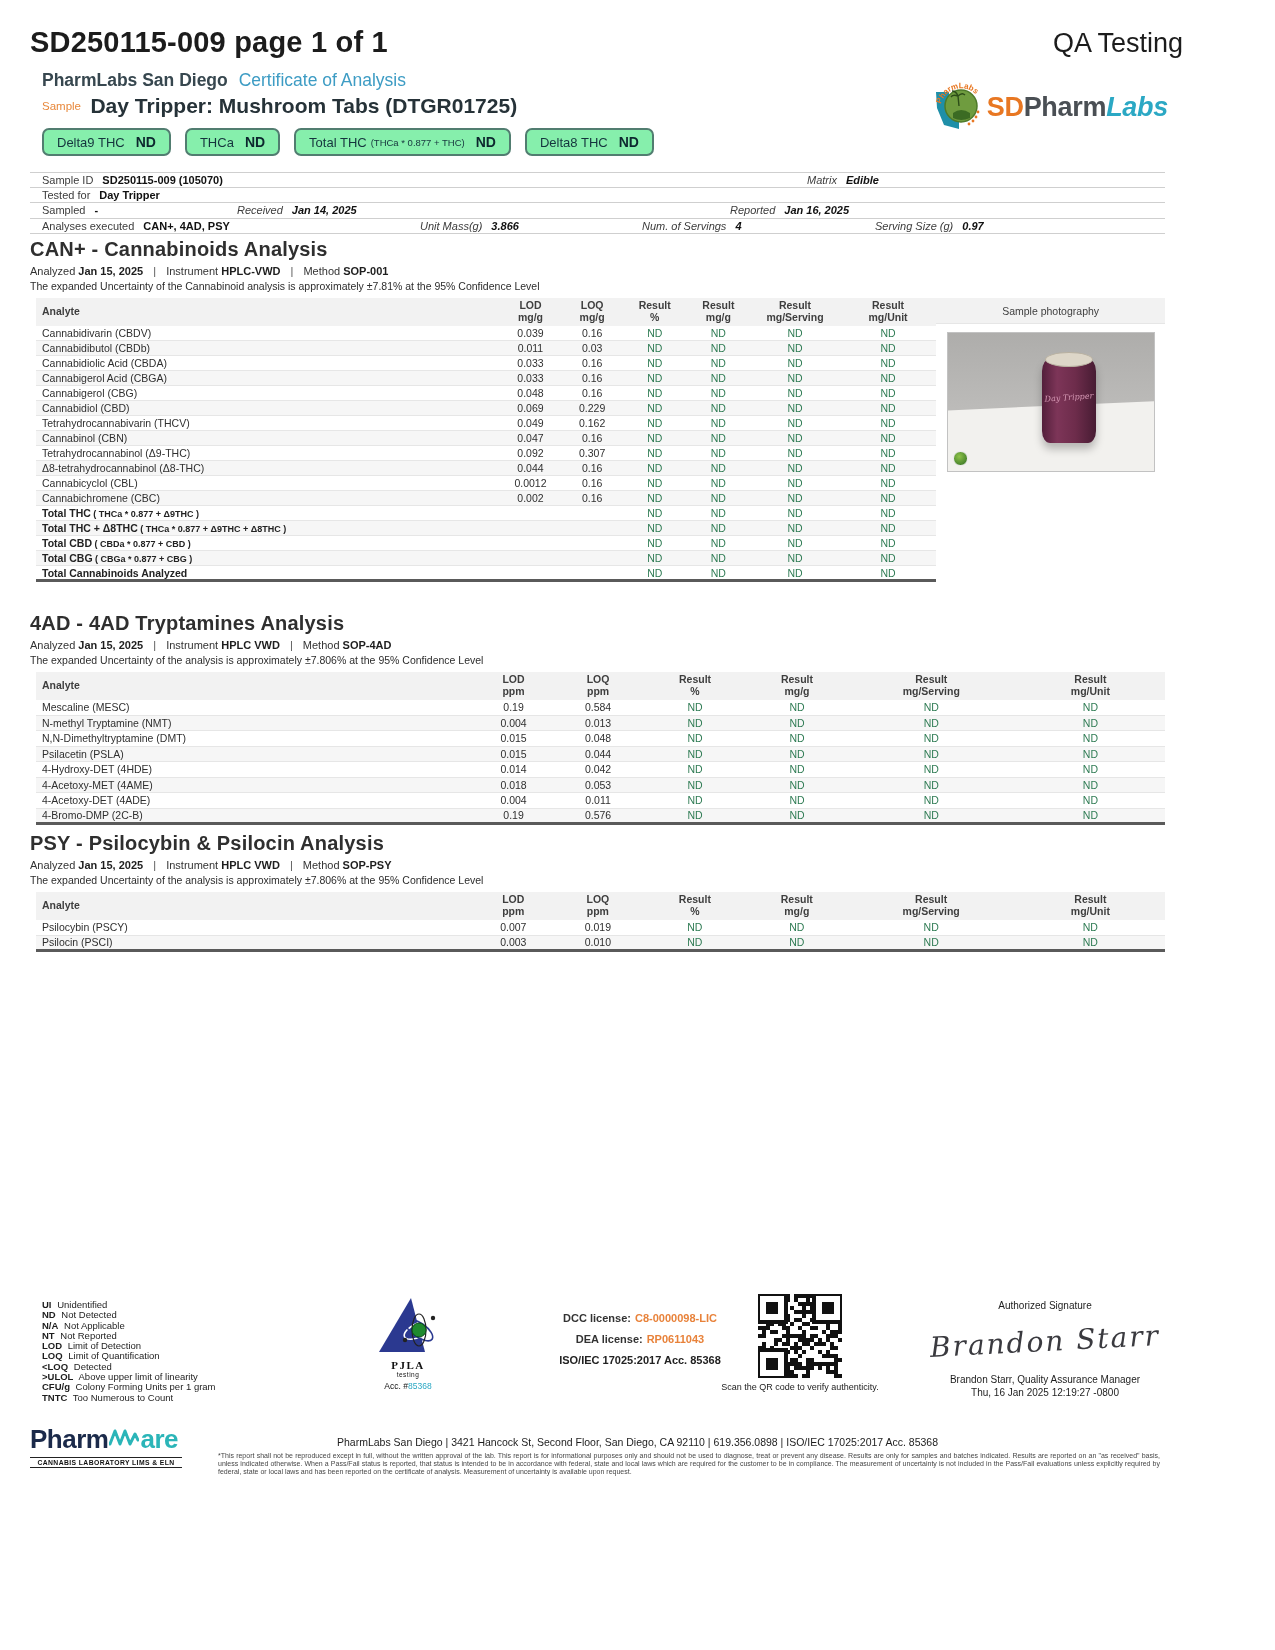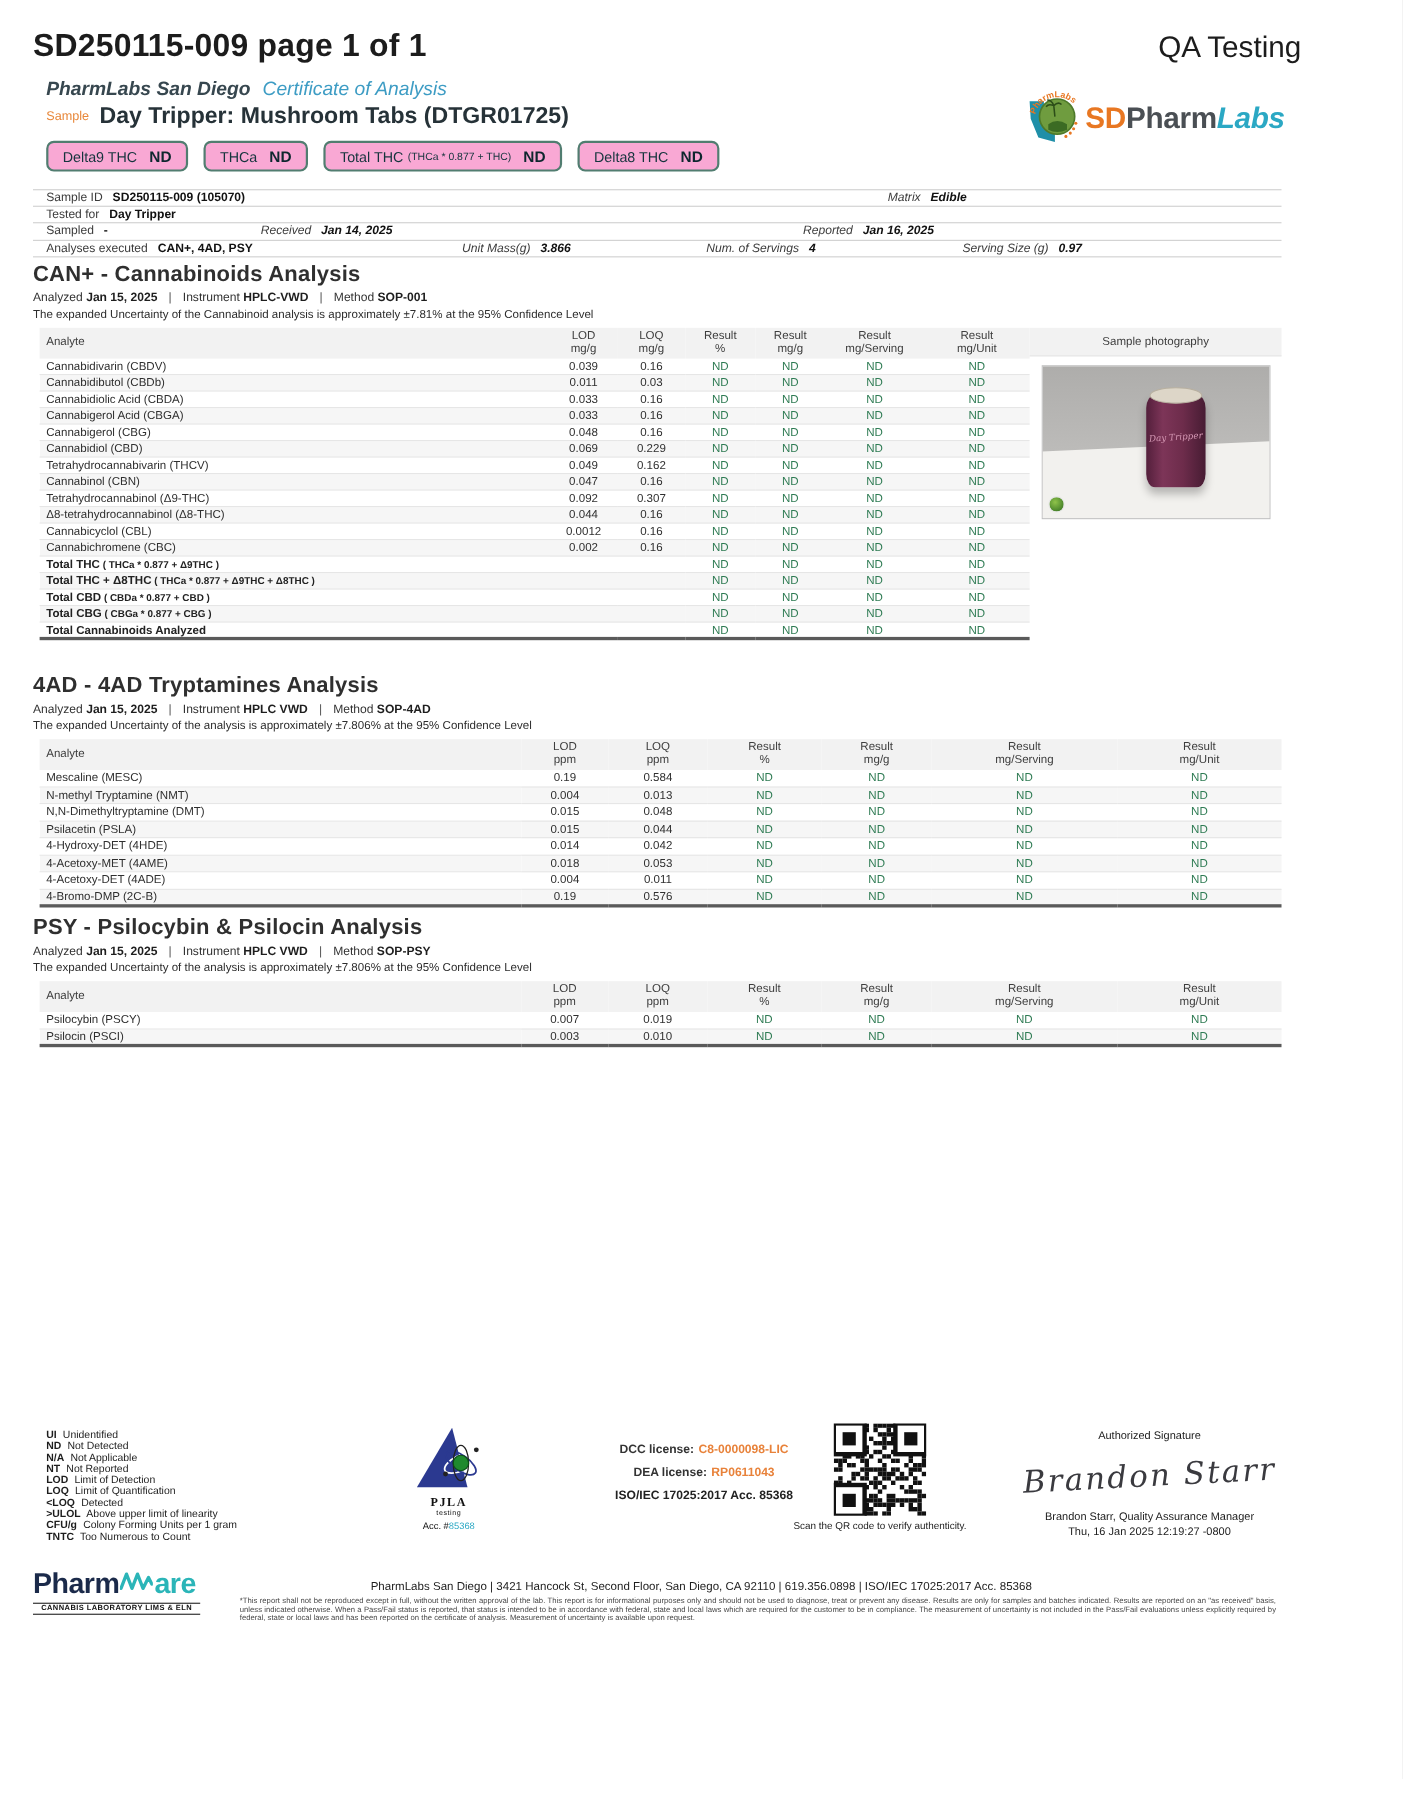--- a/index.html
+++ b/index.html
@@ -5,37 +5,37 @@
   * { margin:0; padding:0; box-sizing:border-box; }
   html,body { background:#e9e9e9; }
   body { font-family:"Liberation Sans","DejaVu Sans",sans-serif; }
   .page { position:relative; width:1275px; height:1650px; background:#ffffff; margin:0 auto; overflow:hidden; color:#2b2b2b; }
 
   
   .doc-id { position:absolute; left:30px; top:26px; font-size:29px; font-weight:bold; color:#1c1c1c; letter-spacing:.2px; }
   .qa-testing { position:absolute; right:92px; top:28px; font-size:27px; color:#1c1c1c; }
 
   
-  .lab-line { position:absolute; left:42px; top:70px; font-size:17.5px;font-style:italic; }
+  .lab-line { position:absolute; left:42px; top:70px; font-size:17.5px; }
   .lab-name { font-weight:bold; color:#37474f; }
   .coa { color:#3d9cc4; margin-left:6px; }
   .sample-line { position:absolute; left:42px; top:94px; }
   .sample-label { font-size:11.5px; color:#e8883b; margin-right:5px; vertical-align:3px; }
   .sample-name { font-size:21px; font-weight:bold; color:#263238; }
 
   .logo { position:absolute; right:107px; top:80px; display:flex; align-items:center; }
   .logo-icon { width:54px; height:54px; margin-right:4px; }
   .logo-text { font-size:27px; font-weight:bold; letter-spacing:-.3px; }
   .logo-sd { color:#e87722; }
   .logo-pharm { color:#4a4f54; }
   .logo-labs { color:#2ba8c4;font-style:italic; }
 
   
   .badges-row { position:absolute; left:42px; top:128px; display:flex; gap:14px; }
-  .badge { display:flex; align-items:center; background:#f9a8d4; border:2px solid #517d70; border-radius:7px; padding:3px 13px; height:28px;justify-content:flex-end; }
+  .badge { display:flex; align-items:center; background:#86efac; border:2px solid #517d70; border-radius:7px; padding:3px 13px; height:28px;justify-content:flex-end; }
   .badge-label { font-size:13px; color:#15343d; }
   .badge-sub { font-size:9.5px; color:#15343d; margin-left:4px; }
   .badge-val { font-size:14px; font-weight:bold; color:#0d272e; margin-left:11px; }
 
   
   .info-table { position:absolute; left:30px; top:172px; width:1135px; font-size:11px; }
   .info-row { position:relative; height:15.5px; line-height:15.5px; border-bottom:1px solid #cfcfcf; padding-left:12px; white-space:nowrap; }
   .info-row:first-child { border-top:1px solid #cfcfcf; }
   .info-label { color:#3c3c3c; }
   .info-val { color:#111; font-weight:bold; margin-left:9px; }
@@ -44,21 +44,21 @@
   
   .sec { position:absolute; left:30px; width:1135px; }
   .sec h2 { font-size:20px; font-weight:bold; color:#2f2f2f; letter-spacing:.2px; }
   .meta { font-size:11px; color:#333; margin-top:4px; }
   .meta b { color:#1e1e1e; }
   .meta .sep { margin:0 7px; color:#555; }
   .uncert { font-size:10.5px; color:#2d2d2d; margin-top:3px; }
   .tbl-wrap { display:flex; margin-top:6px; align-items:flex-start; }
 
   table.coa { border-collapse:collapse; table-layout:fixed; font-size:10.5px; border-bottom:3px solid #5a5a5a; }
-  table.coa th { font-weight:normal; color:#3e3e3e; background:#f2f2f2; padding:2px 0; line-height:1.12; text-align:center; vertical-align:middle; height:26px; }
+  table.coa th { font-weight:bold; color:#3e3e3e; background:#f2f2f2; padding:2px 0; line-height:1.12; text-align:center; vertical-align:middle; height:26px; }
   table.coa th.analyte { text-align:left; padding-left:6px; }
   table.coa td { height:15px; text-align:center; color:#2f2f2f; border-bottom:1px solid #e6e6e6; padding:0; }
   table.coa td.analyte { text-align:left; padding-left:6px; white-space:nowrap; overflow:hidden; }
   table.coa tbody tr:nth-child(even) td { background:#f6f6f6; }
   table.coa td.nd { color:#2e7b53; }
   table.coa td.analyte b { font-weight:bold; color:#222; }
   table.coa .formula { font-size:9px; font-weight:bold; color:#222; }
   #sec-4ad table.coa td, #sec-psy table.coa td { height:15.5px; }
 
   

